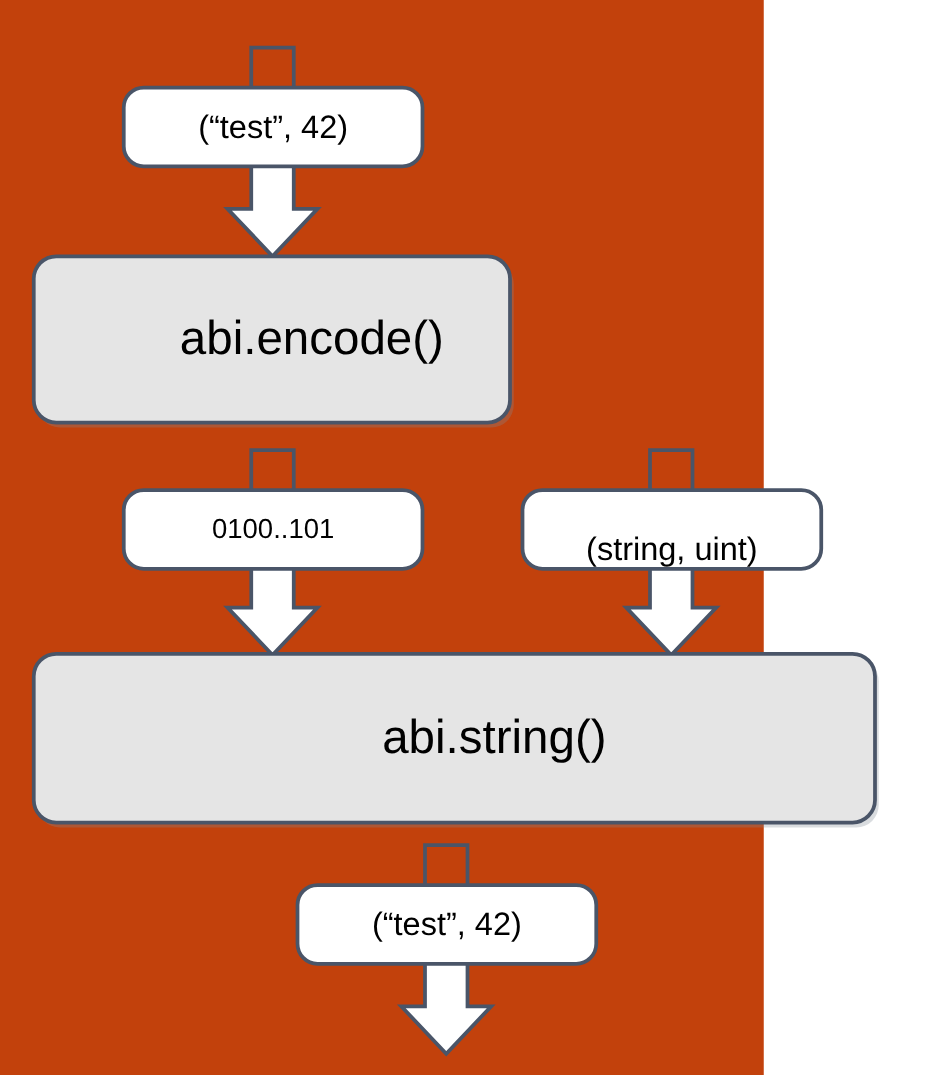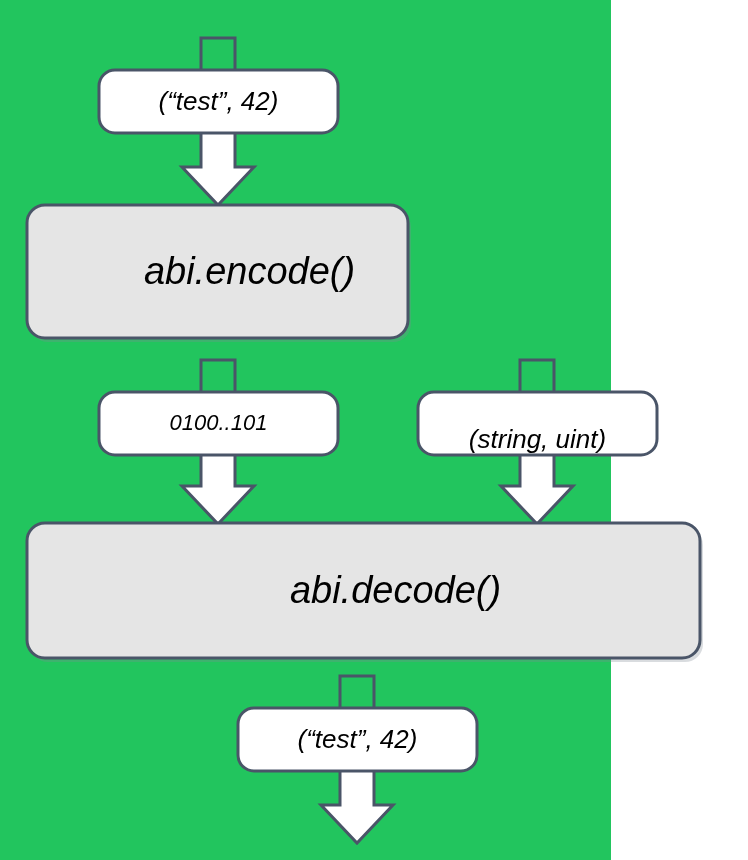--- a/index.html
+++ b/index.html
@@ -10,22 +10,21 @@
   body {
     width: 748px;
     height: 860px;
     font-family: "Liberation Sans", sans-serif;
     overflow: hidden;
   }
   #canvas {
     position: relative;
     width: 611px;
     height: 860px;
-    background: #22c55e;
-    font-style: italic;
+    background: #c2410c;
   }
   #canvas svg.layer {
     position: absolute;
     left: 0;
     top: 0;
     width: 748px;
     height: 860px;
   }
   .node-label {
     position: absolute;
@@ -66,16 +65,16 @@
       <rect x="418" y="392" width="239" height="63" rx="16" fill="#ffffff" stroke="#4a5568" stroke-width="3"></rect>
       <rect x="30" y="527" width="673" height="135" rx="18" fill="rgba(130,138,150,0.30)"></rect>
       <rect x="27" y="523" width="673" height="135" rx="18" fill="#e5e5e5" stroke="#4a5568" stroke-width="3"></rect>
       <rect x="238" y="708" width="239" height="63" rx="16" fill="#ffffff" stroke="#4a5568" stroke-width="3"></rect>
     </svg>
   <div id="label-layer">
       <div class="node-label label-data" style="left: 99px; top: 70px; width: 239px; height: 63px; font-size: 26px;">(“test”, 42)</div>
       <div class="node-label label-process" style="left: 27px; top: 205px; width: 381px; height: 133px; font-size: 38px;">abi.encode()</div>
       <div class="node-label label-data" style="left: 99px; top: 392px; width: 239px; height: 63px; font-size: 22px;">0100..101</div>
       <div class="node-label label-data" style="left: 418px; top: 408px; width: 239px; height: 63px; font-size: 26px;">(string, uint)</div>
-      <div class="node-label label-process" style="left: 27px; top: 523px; width: 673px; height: 135px; font-size: 38px;">abi.decode()</div>
+      <div class="node-label label-process" style="left: 27px; top: 523px; width: 673px; height: 135px; font-size: 38px;">abi.string()</div>
       <div class="node-label label-data" style="left: 238px; top: 708px; width: 239px; height: 63px; font-size: 26px;">(“test”, 42)</div>
     </div>
 </div>
 
 </body></html>

